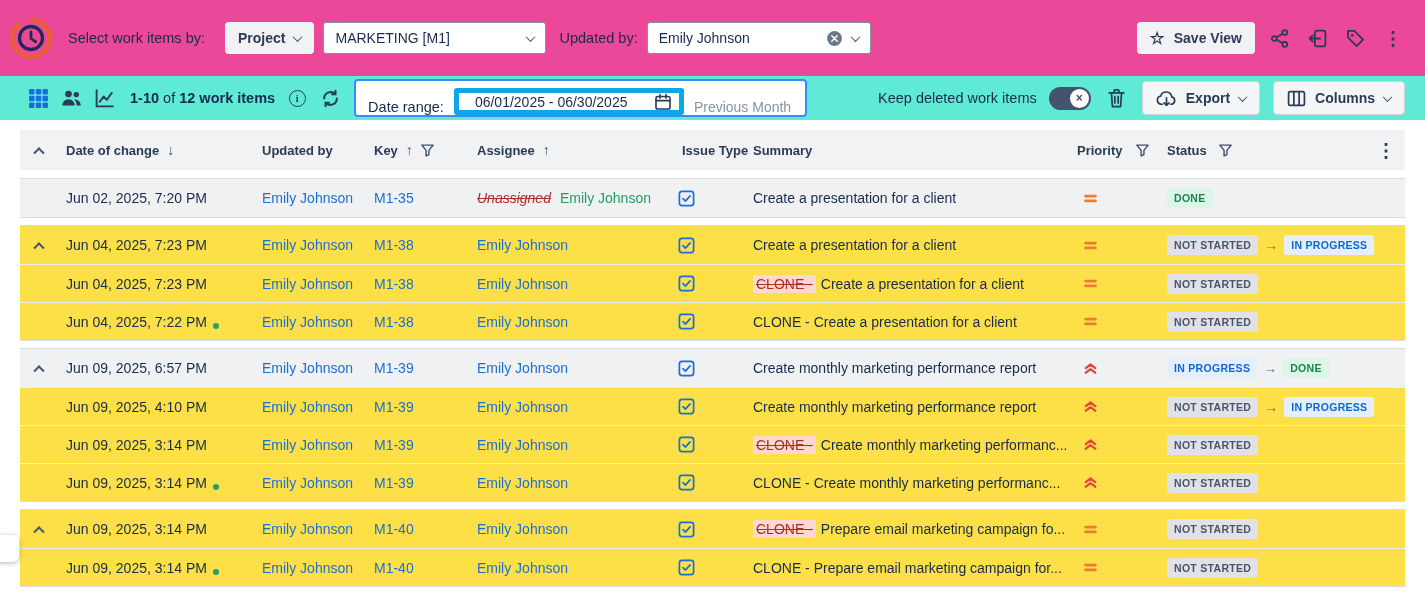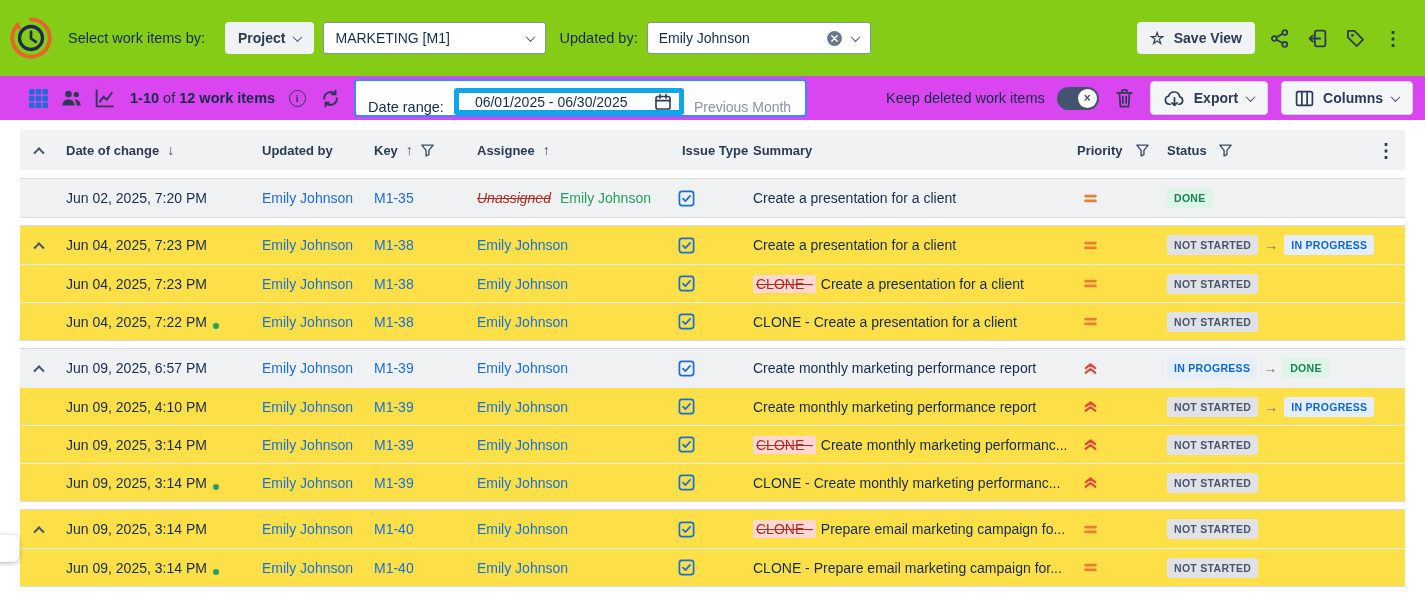--- a/index.html
+++ b/index.html
@@ -1,40 +1,40 @@
 <!DOCTYPE html>
 <html><head>
 <meta charset="utf-8">
 <style>
   *{box-sizing:border-box;margin:0;padding:0}
   html,body{width:1425px;height:594px;overflow:hidden}
   body{font-family:"Liberation Sans",sans-serif;background:#fff;color:#172b4d;position:relative}
   a{cursor:pointer;text-decoration:none}
 
   
-  .topbar{display:flex;align-items:center;height:76px;padding:0 18px 0 8px;background:#84cc16}
+  .topbar{display:flex;align-items:center;height:76px;padding:0 18px 0 8px;background:#ec4899}
   .logo{width:46px;height:46px;margin-right:14px;flex:0 0 auto}
   .lbl{font-size:14.5px;color:#172b4d;white-space:nowrap}
   .btn-gray{display:inline-flex;align-items:center;gap:9px;background:#f1f2f4;border:none;border-radius:4px;
             height:32px;padding:0 13px;font-weight:700;font-size:14px;color:#2b3a55;cursor:pointer;
             font-family:"Liberation Sans",sans-serif;white-space:nowrap}
   .select{display:inline-flex;align-items:center;height:32px;border:1px solid #8590a2;border-radius:3px;
           background:#fff;font-size:14px;color:#172b4d;padding:0 11px;cursor:pointer}
   .select .val{flex:1;white-space:nowrap;overflow:hidden}
   .chev{width:7px;height:7px;border-right:1.8px solid #44546f;border-bottom:1.8px solid #44546f;
         transform:rotate(45deg) translate(-1px,-1px);display:inline-block;flex:0 0 auto}
   .sel-project{width:223px;margin:0 13px 0 9px}
   .sel-user{width:224px;margin-left:9px;gap:9px}
   .spacer{flex:1}
   .star{font-size:17px;line-height:1;color:#2b3a55}
   .hicon{display:inline-flex;align-items:center;justify-content:center;width:28px;height:28px;margin-left:10px;cursor:pointer}
   .kebab{font-size:19px;font-weight:700;color:#2b3a55;line-height:1}
 
   
-  .toolbar{display:flex;align-items:center;height:44px;background:#d946ef;padding:0 12px 0 26px}
+  .toolbar{display:flex;align-items:center;height:44px;background:#5eead4;padding:0 20px 0 26px}
   .ticon{display:inline-flex;align-items:center;justify-content:center;width:24px;height:24px;cursor:pointer;flex:0 0 auto}
   .ticon+.ticon{margin-left:9px}
   .count{margin:0 10px 0 14px;font-size:14.5px;color:#172b4d;white-space:nowrap}
   .count b{font-weight:700}
   .info-circle{width:17px;height:17px;border:1.8px solid #2b3a55;border-radius:50%;display:inline-flex;
                align-items:center;justify-content:center;font-size:10px;font-weight:700;color:#2b3a55;font-family:"Liberation Serif",serif}
   .daterange{display:flex;align-items:flex-end;height:38px;border:2px solid #388bff;border-radius:4px;background:#fff;
              padding:0 12px;margin-left:12px;gap:10px}
   .date-input{display:flex;align-items:center;justify-content:space-between;height:27px;width:230px;
               border:5px solid #0ea5e9;border-radius:3px;padding:0 7px 0 16px;font-size:14px;color:#172b4d;cursor:pointer;gap:6px}

